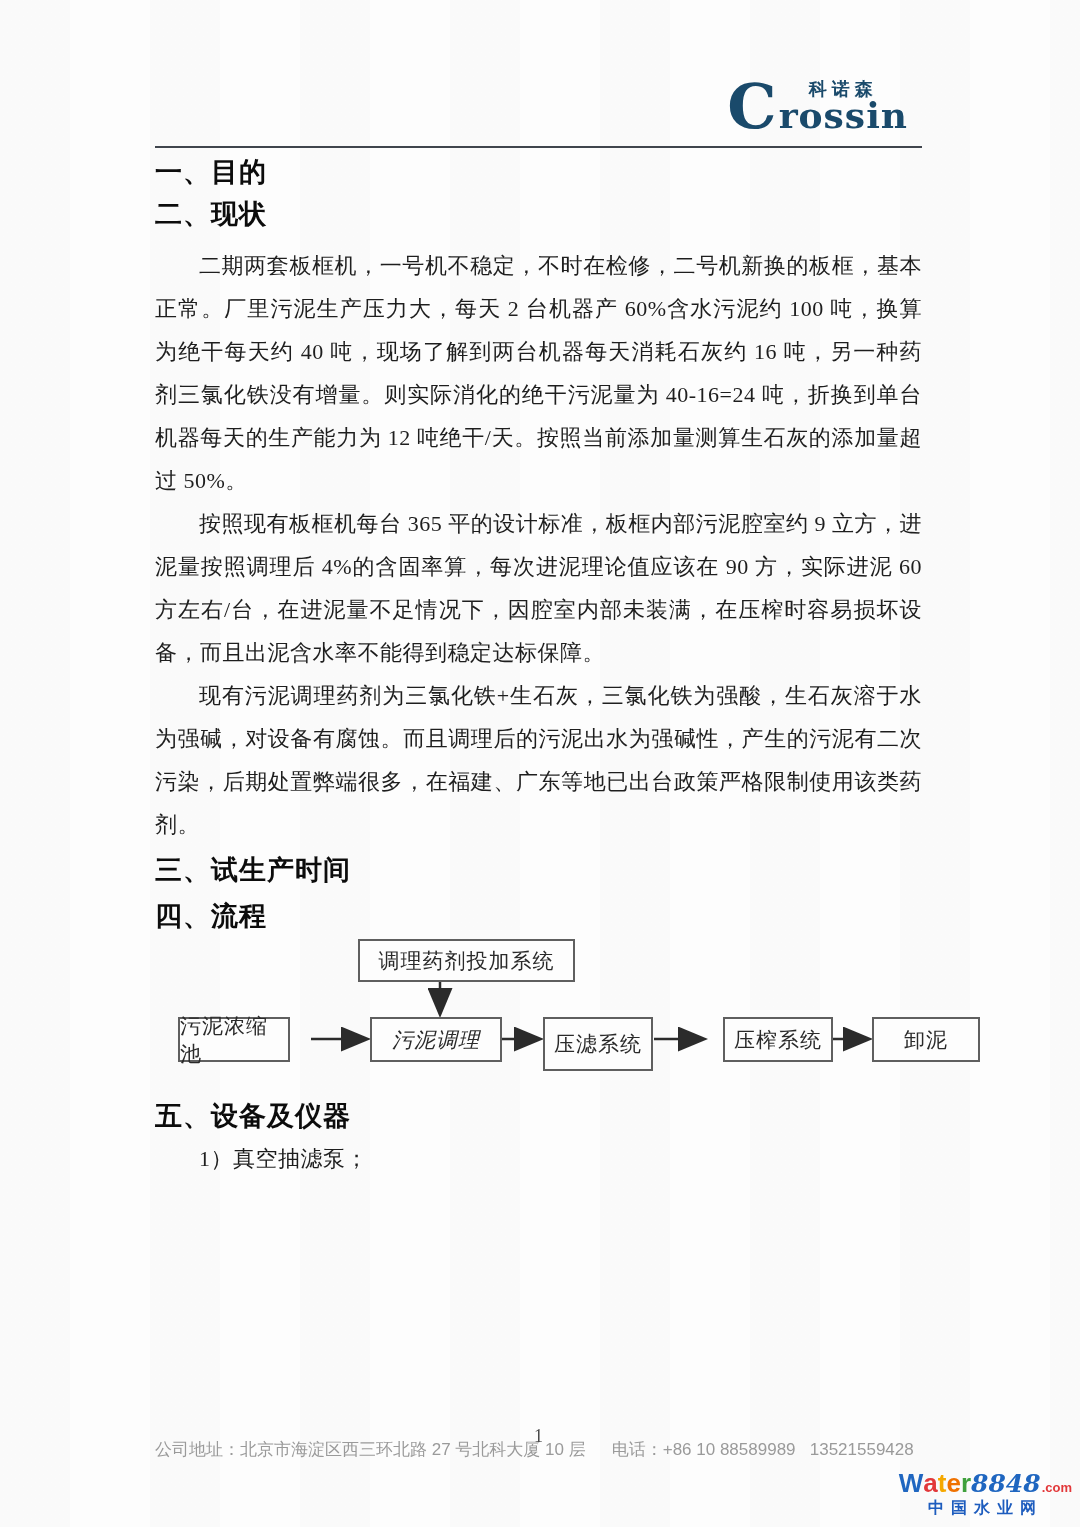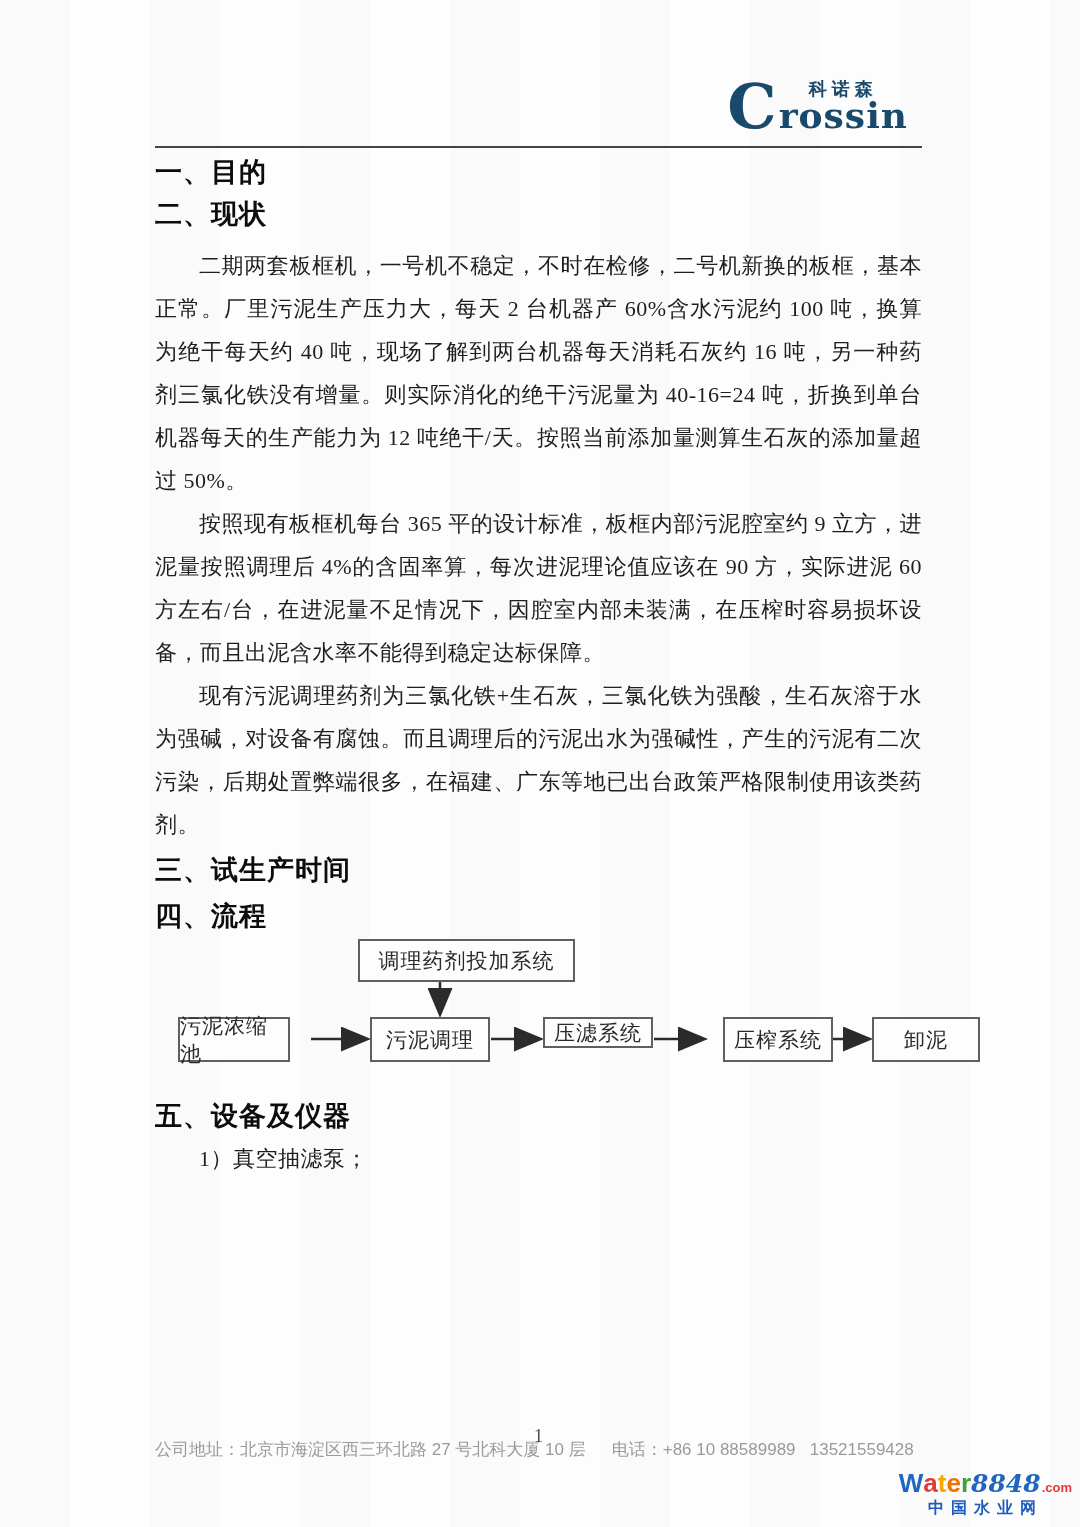--- a/index.html
+++ b/index.html
@@ -36,22 +36,22 @@
   .h-equipment { margin-top:28px; }
   .p-equipment { margin-top:5px; }
 
   
   .diagram { position:relative; width:767px; height:140px; margin-top:0; }
   .dbox { position:absolute; border:2px solid #5f5f5f; background:#fdfdfd;
           display:flex; align-items:center; justify-content:center;
           font-size:21px; color:#2a2a2a; letter-spacing:1px; }
   .dbox-dosing { left:203px; top:7px;  width:217px; height:43px; }
   .dbox-b1     { left:23px;  top:85px; width:112px; height:45px; }
-  .dbox-b2     { left:215px; top:85px; width:120px; height:45px; }
-  .dbox-b3     { left:388px; top:85px; width:110px; height:31px; }
+  .dbox-b2     { left:215px; top:85px; width:132px; height:45px;font-style:italic; }
+  .dbox-b3     { left:388px; top:85px; width:110px; height:54px; }
   .dbox-b4     { left:568px; top:85px; width:110px; height:45px; }
   .dbox-b5     { left:717px; top:85px; width:108px; height:45px; }
   .diagram svg { position:absolute; left:0; top:0; }
 
   
   .footer { position:absolute; left:155px; top:1372px; width:767px;
             font-family:"Liberation Sans","DejaVu Sans",sans-serif;
             font-size:17px; color:#9a9a9a; line-height:31px; white-space:pre; }
   .footer .gap { display:inline-block; width:26px; }
   .page-number { position:absolute; left:155px; top:1426px; width:767px; text-align:center;

